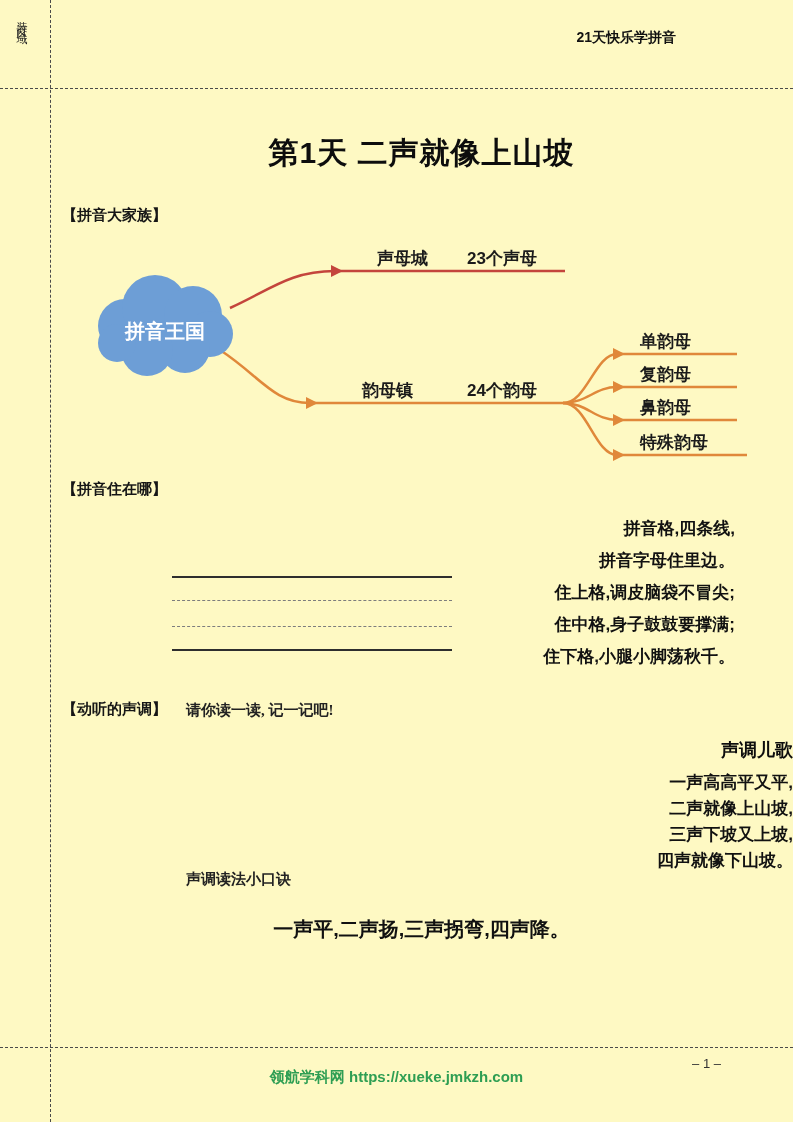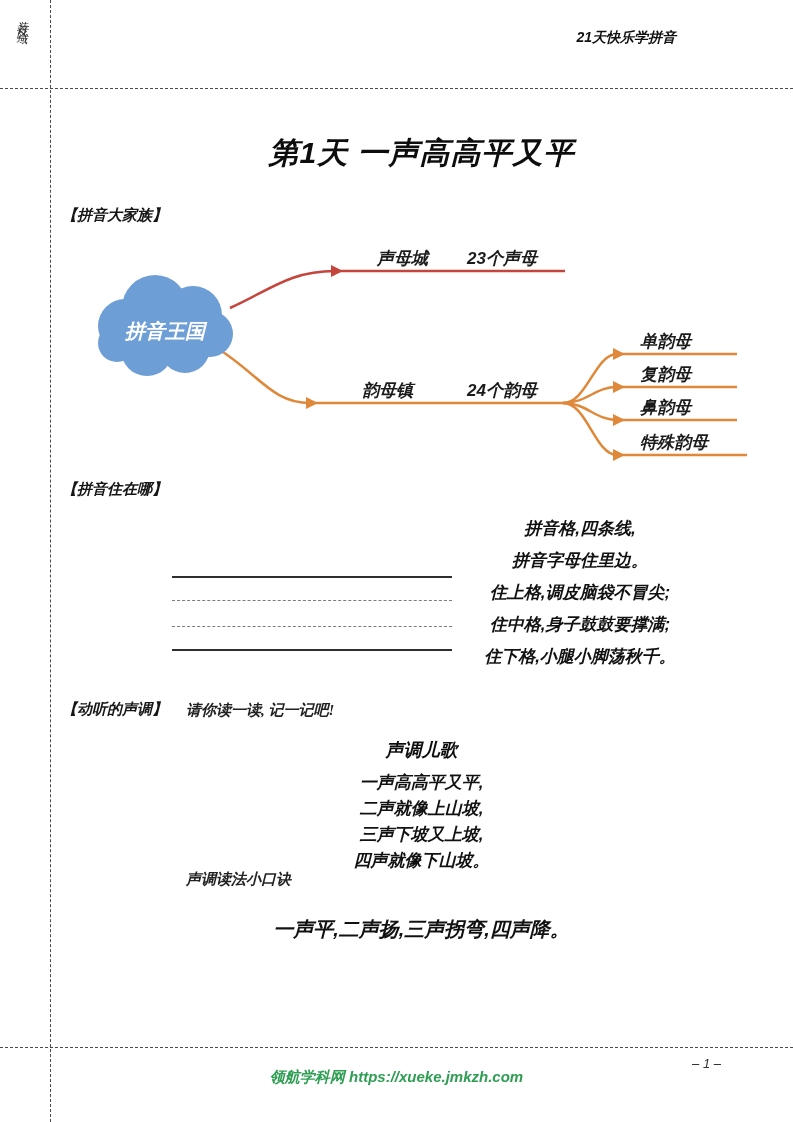--- a/index.html
+++ b/index.html
@@ -3,24 +3,23 @@
 <meta charset="utf-8">
 <style>
   * { margin: 0; padding: 0; box-sizing: border-box; }
   html, body { background: #e9e9e9; }
   body { font-family: "Liberation Sans", sans-serif; }
   .page {
     position: relative;
     width: 793px;
     height: 1122px;
     margin: 0 auto;
-    background: #ffffff;
+    background: #fef9c3;
     overflow: hidden;
     color: #1b1b1b;
-    font-style: italic;
   }
   .abs { position: absolute; }
 
   
   .v-dash {
     left: 50px; top: 0; width: 0; height: 1122px;
     border-left: 1px dashed #4a4a4a;
   }
   .h-dash {
     left: 0; width: 793px; height: 0;
@@ -56,21 +55,21 @@
 
   
   .cloud-text { font-family: "Liberation Sans", sans-serif; font-size: 20px; font-weight: bold; fill: #ffffff; }
   .map-label text { font-family: "Liberation Sans", sans-serif; font-size: 17px; font-weight: bold; fill: #1b1b1b; }
 
   
   .grid-line { position: absolute; left: 0; right: 0; height: 0; }
   .grid-line.solid { border-top: 2px solid #2e2e2e; }
   .grid-line.dash  { border-top: 1px dashed #7d7d7d; }
 
-  .song { text-align: center; }
+  .song { text-align: right; }
   .song-line {
     height: 32px; line-height: 32px;
     font-size: 17px; font-weight: bold; color: #111;
   }
   .tone-title {
     height: 24px; line-height: 24px;
     font-size: 18px; font-weight: bold; color: #0d0d0d;
   }
   .tone-line {
     height: 26px; line-height: 26px;
@@ -97,21 +96,21 @@
 
 <div class="page">
 
   <div class="abs v-dash"></div>
   <div class="abs h-dash" style="top:88px"></div>
   <div class="abs h-dash" style="top:1047px"></div>
   <div class="abs binding-label">装订区域</div>
 
   <div class="abs header-right">21天快乐学拼音</div>
 
-  <div class="abs page-title">第1天 一声高高平又平</div>
+  <div class="abs page-title">第1天 二声就像上山坡</div>
 
   <div class="abs section-heading" style="left:62px;top:206px">【拼音大家族】</div>
 
   <svg class="abs" style="left:55px;top:228px" width="700" height="245" viewBox="0 0 700 245">
 
     <g fill="none" stroke-width="2.5" stroke="#c4453c">
       <path d="M175 80 C215 62 235 43 280 43 L510 43"></path>
     </g>
     <g fill="#c4453c">
       <polygon points="276,37 288,43 276,49"></polygon>

